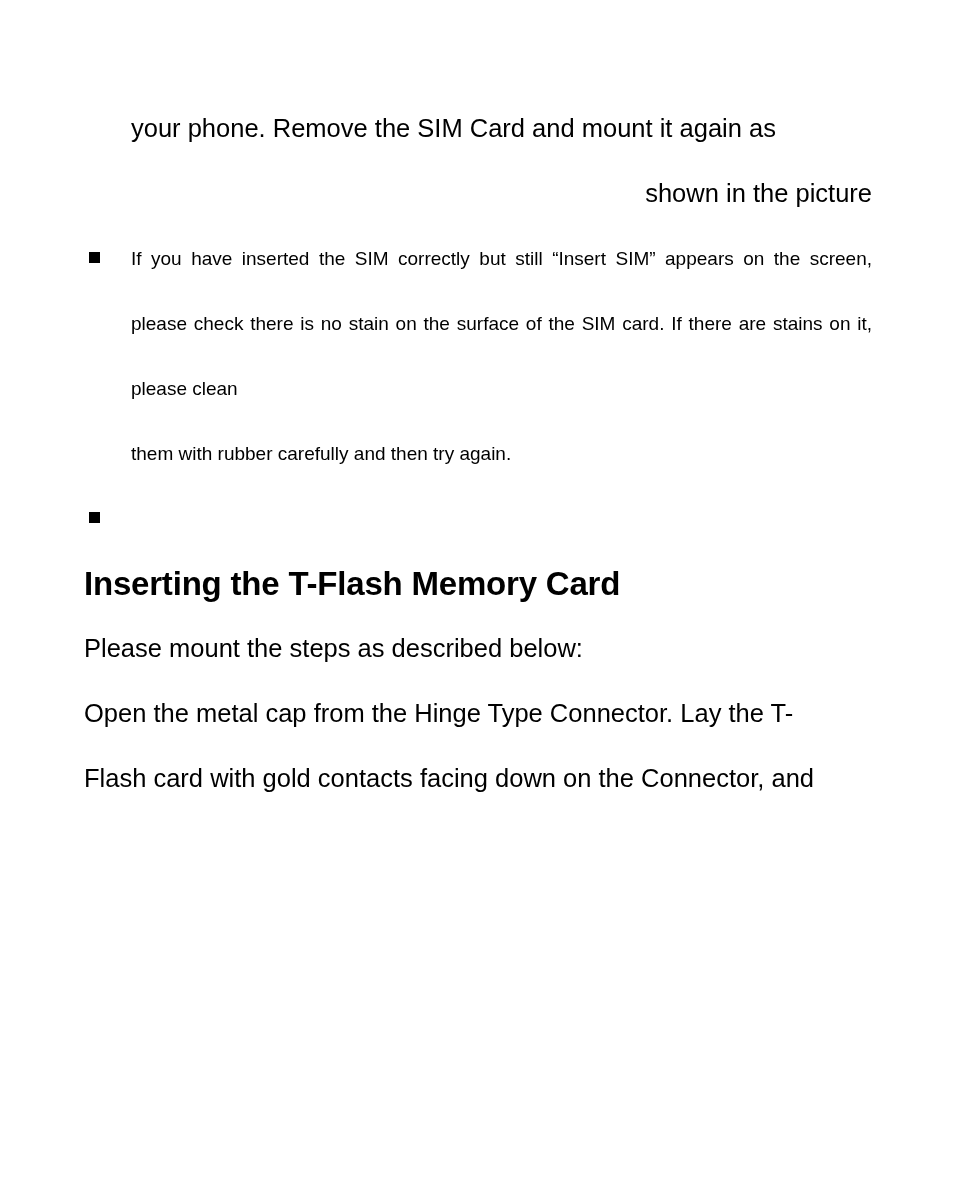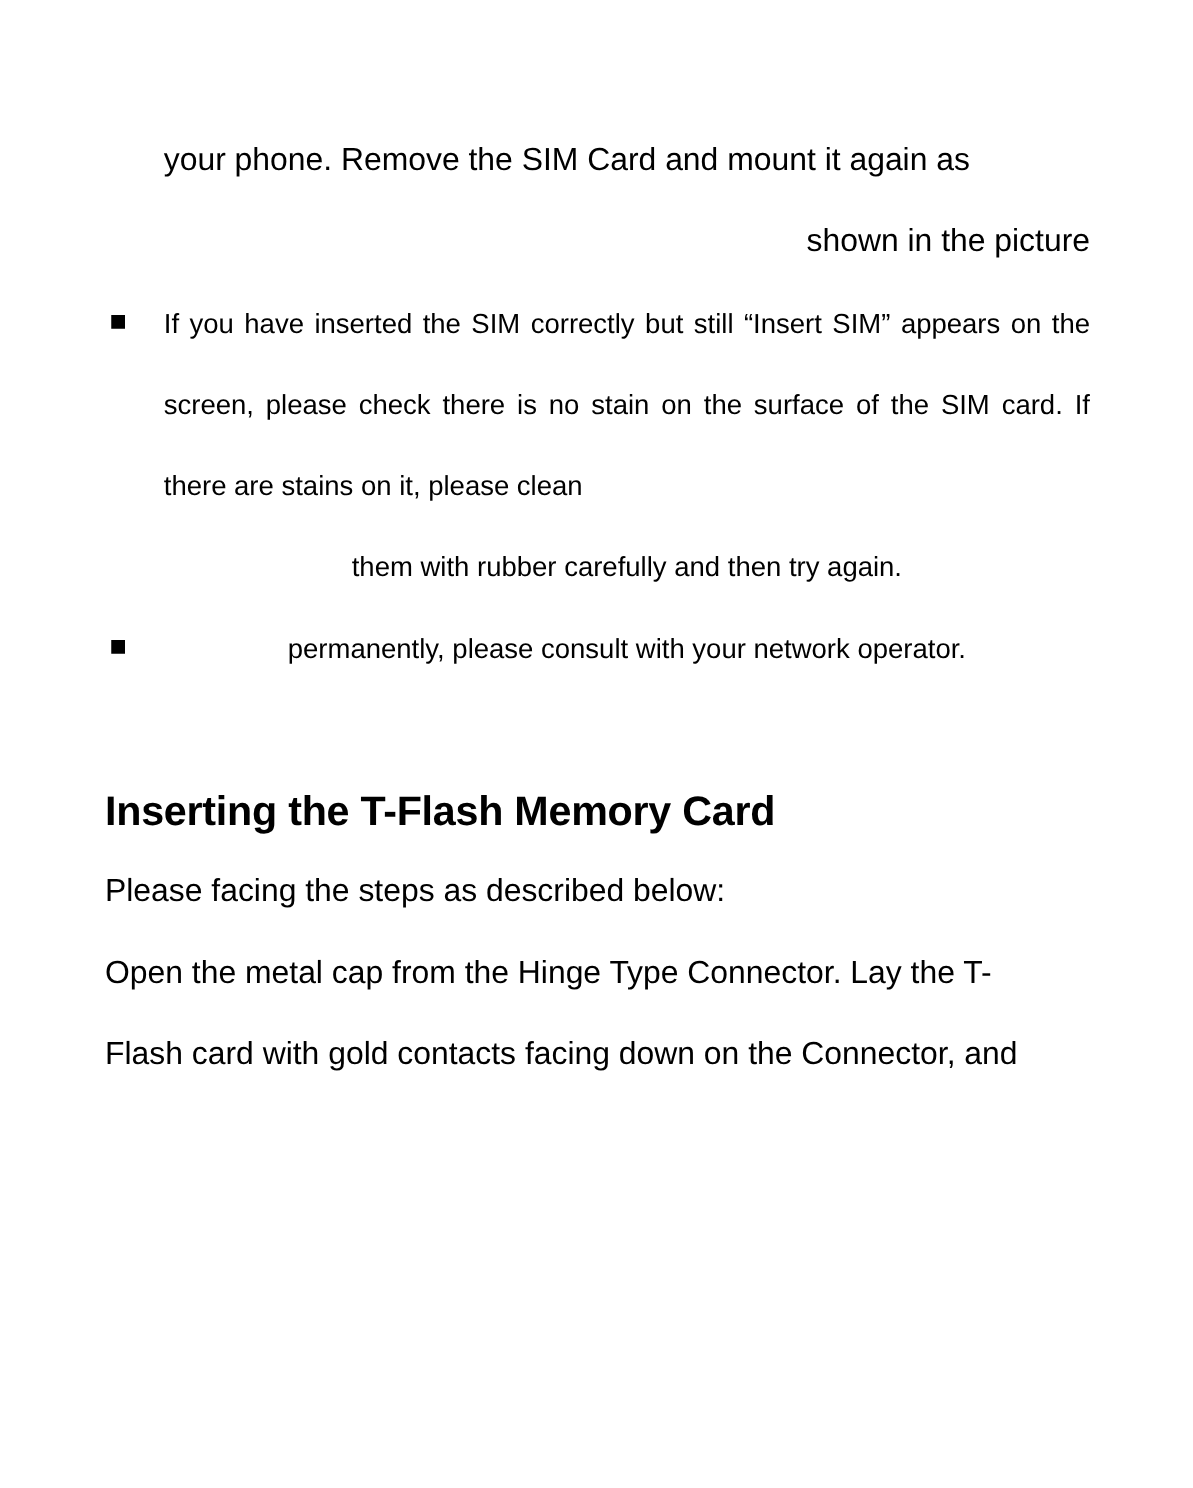--- a/index.html
+++ b/index.html
@@ -43,36 +43,36 @@
 
   
   .bullet-list {
     list-style: none;
     margin: 0;
     padding: 0;
   }
   .bullet-item {
     position: relative;
     padding-left: 47px;      
-    font-size: 22px;
+    font-size: 19px;
     line-height: 65px;
     text-align: justify;
     text-justify: inter-word;
   }
   .bullet-marker {
     position: absolute;
     left: 5px;               
     top: 26px;
     width: 11px;
     height: 11px;
     background: #000000;
   }
   .bullet-item .last-line {
     display: block;
-    text-align: center;
+    text-align: left;
   }
 
   
   .blank-line {
     height: 65px;
   }
 
   
   .section-heading {
     margin: 0;
@@ -124,31 +124,30 @@
       <li class="bullet-item">
         <span class="bullet-marker"></span>
         <span>If you have inserted the SIM correctly but still “Insert SIM”</span>
         <span>appears on the screen, please check there is no stain on the</span>
         <span>surface of the SIM card. If there are stains on it, please clean</span>
         <span class="last-line">them with rubber carefully and then try again.</span>
       </li>
 
       <li class="bullet-item">
         <span class="bullet-marker"></span>
-        <span class="last-line">permanently, please consult with your network operator.</span>
       </li>
 
     </ul>
 
     <div class="blank-line"></div>
 
     <h2 class="section-heading">Inserting the T-Flash Memory Card</h2>
 
     <p class="body-para">
-      <span class="last-line">Please facing the steps as described below:</span>
+      <span class="last-line">Please mount the steps as described below:</span>
     </p>
 
     <p class="body-para">
       <span>Open the metal cap from the Hinge Type Connector. Lay the T-</span>
       <span class="last-line">Flash card with gold contacts facing down on the Connector, and</span>
     </p>
 
   </div>
 
   <div class="page-number">15</div>

